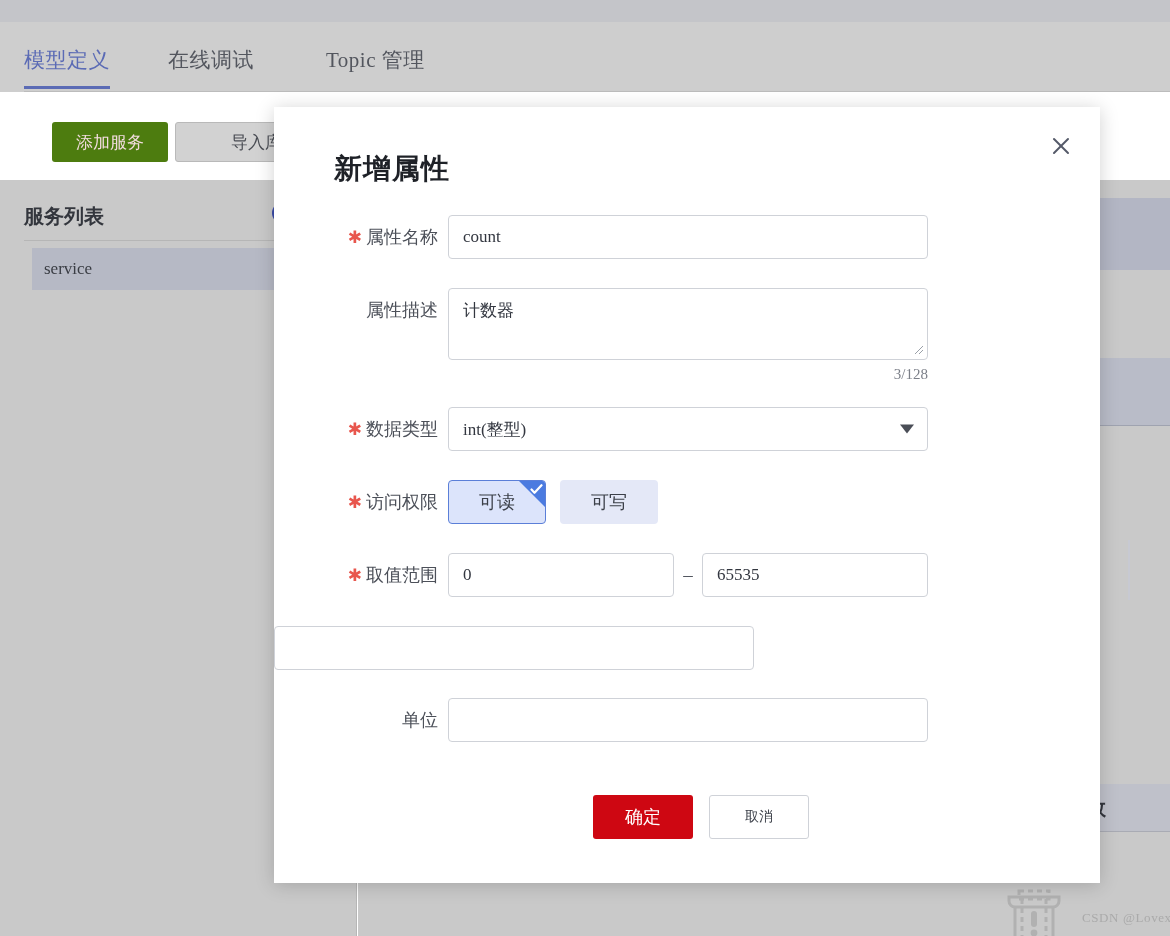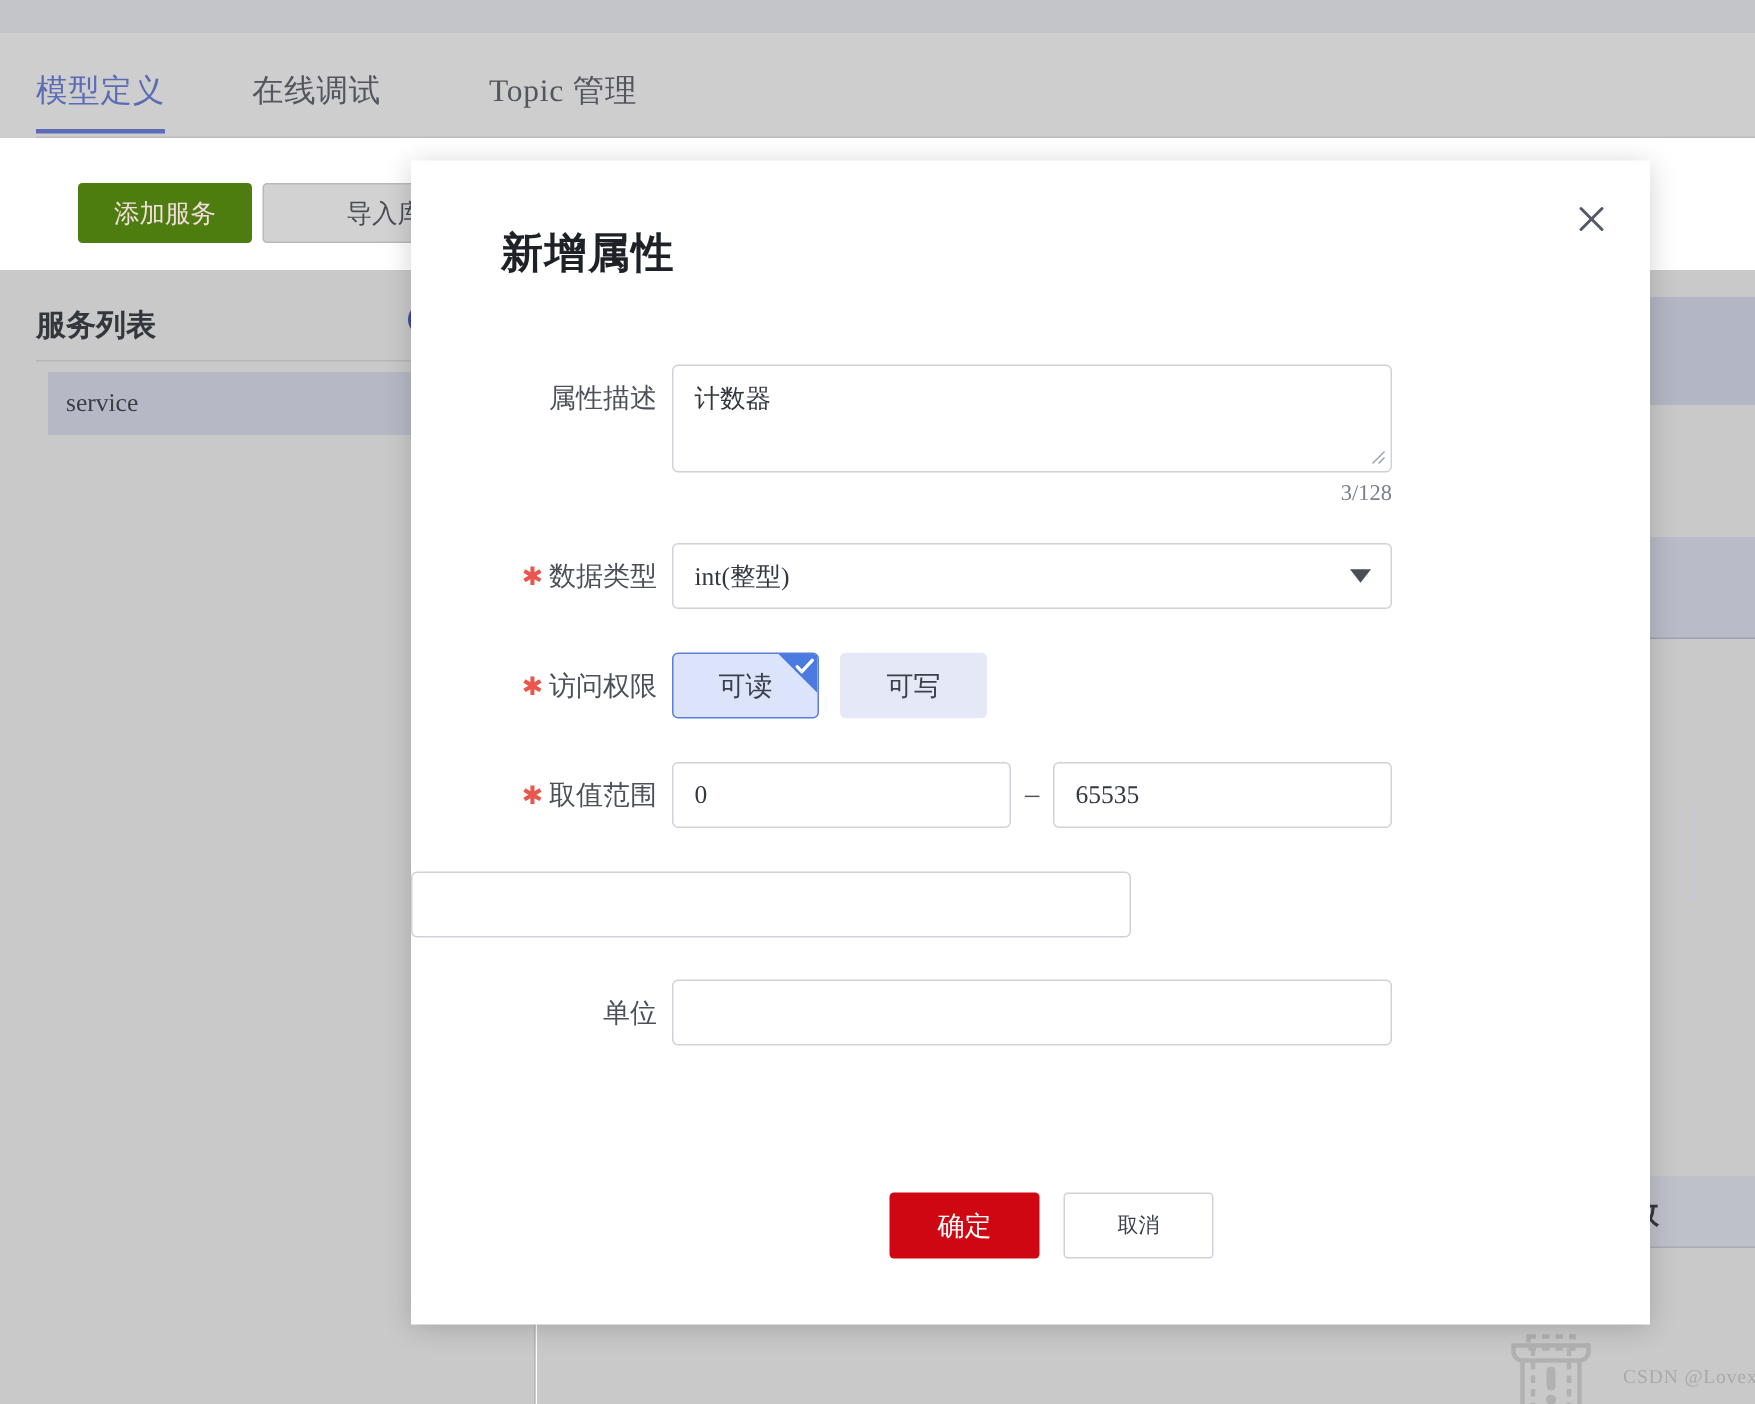--- a/index.html
+++ b/index.html
@@ -442,20 +442,28 @@
       <svg width="20" height="20" viewBox="0 0 20 20">
         <line x1="3" y1="3" x2="17" y2="17" stroke="#545968" stroke-width="2" stroke-linecap="round"></line>
         <line x1="17" y1="3" x2="3" y2="17" stroke="#545968" stroke-width="2" stroke-linecap="round"></line>
       </svg>
     </button>
 
     <div class="modal-title">新增属性</div>
 
     <div class="form">
 
+      <div class="frow">
+        <div class="flabel">
+          <span class="req-star">✱</span><span>属性名称</span>
+        </div>
+        <div class="fctrl">
+          <input class="inp" type="text" value="count" style="">
+        </div>
+      </div>
 
       <div class="sp-28"></div>
 
       <div class="frow">
         <div class="flabel">
           <span>属性描述</span>
         </div>
         <div class="fctrl">
           <div class="ta-wrap">
             <textarea class="ta" style="">计数器</textarea>

